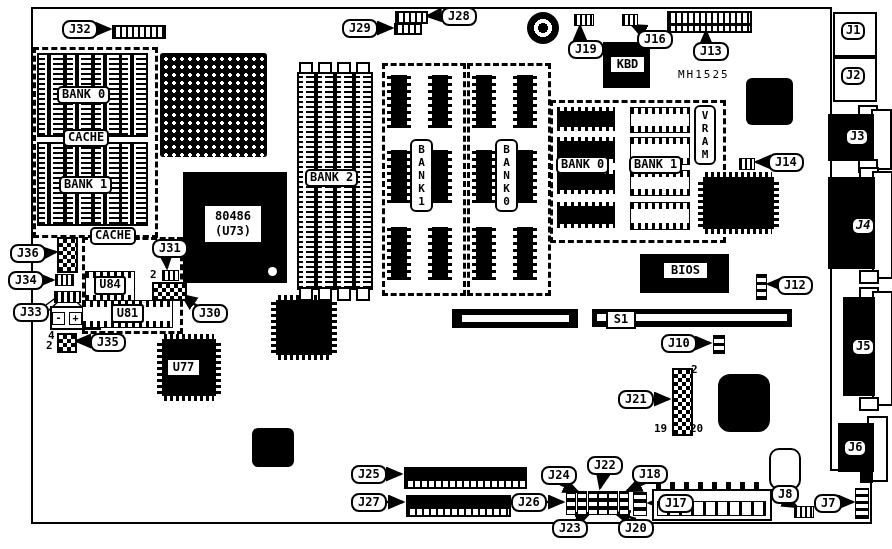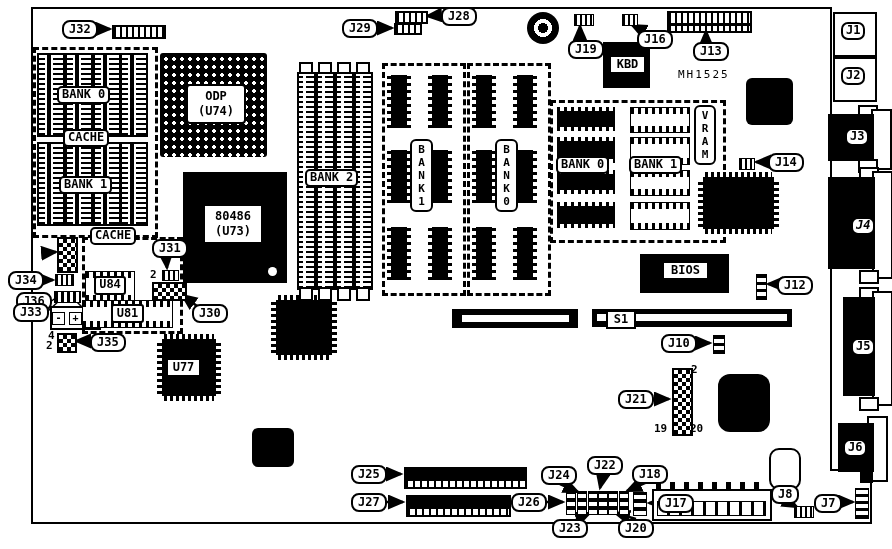--- a/index.html
+++ b/index.html
@@ -151,22 +151,20 @@
   <div class="csock" style="left:93px;top:142px;width:24px;height:80px;"></div>
   <div class="csock" style="left:120px;top:142px;width:24px;height:80px;"></div>
   <div class="mlabel" style="left:57px;top:86px;">BANK 0</div>
   <div class="mlabel" style="left:63px;top:129px;">CACHE</div>
   <div class="mlabel" style="left:59px;top:176px;">BANK 1</div>
 
   <div class="co" style="left:62px;top:20px;">J32</div>
   <div class="conn-strip" style="left:112px;top:25px;width:50px;height:10px;"></div>
 
   <div class="pga" style="left:160px;top:53px;width:107px;height:104px;"></div>
-  <div class="clabel multi" style="left:186px;top:84px;width:52px;border:2px solid #000;border-radius:4px;">ODP
-(U74)</div>
   <div class="blk" style="left:183px;top:172px;width:104px;height:111px;"></div>
   <div class="clabel multi" style="left:204px;top:205px;width:52px;">80486
 (U73)</div>
   <div class="dot" style="left:268px;top:267px;width:9px;height:9px;"></div>
 
   <div class="mlabel" style="left:90px;top:227px;z-index:5;">CACHE</div>
   <div class="dash" style="left:82px;top:237px;width:95px;height:91px;"></div>
   <div class="checker" style="left:57px;top:237px;width:17px;height:32px;"></div>
   <div class="cells-h" style="left:55px;top:274px;width:17px;height:10px;"></div>
   <div class="batt" style="left:54px;top:291px;width:25px;height:10px;"></div>
@@ -178,21 +176,21 @@
   <div class="checker" style="left:57px;top:333px;width:16px;height:16px;"></div>
   <div class="pnum" style="left:48px;top:330px;">4</div>
   <div class="pnum" style="left:46px;top:340px;">2</div>
   <div class="hsock" style="left:85px;top:271px;width:48px;height:29px;"></div>
   <div class="clabel" style="left:94px;top:276px;width:28px;border:2px solid #000;border-radius:3px;font-family:Liberation Mono, monospace;">U84</div>
   <div class="hsock" style="left:82px;top:300px;width:89px;height:26px;"></div>
   <div class="clabel" style="left:111px;top:304px;width:29px;border:2px solid #000;border-radius:3px;">U81</div>
   <div class="cells-h" style="left:162px;top:270px;width:15px;height:9px;"></div>
   <div class="pnum" style="left:150px;top:269px;">2</div>
   <div class="checker" style="left:152px;top:282px;width:31px;height:15px;"></div>
-  <div class="co" style="left:16px;top:244px;margin-top:48px;">J36</div>
+  <div class="co" style="left:10px;top:244px;">J36</div>
   <div class="co" style="left:8px;top:271px;">J34</div>
   <div class="co" style="left:13px;top:303px;">J33</div>
   <div class="co" style="left:90px;top:333px;">J35</div>
   <div class="co" style="left:152px;top:239px;">J31</div>
   <div class="co" style="left:192px;top:304px;">J30</div>
 
   <div class="qfp" style="left:157px;top:334px;width:64px;height:67px;"></div>
   <div class="clabel" style="left:167px;top:359px;width:31px;">U77</div>
   <div class="qfp" style="left:271px;top:295px;width:66px;height:65px;"></div>
   <div class="blk" style="left:252px;top:428px;width:42px;height:39px;border-radius:6px;"></div>

